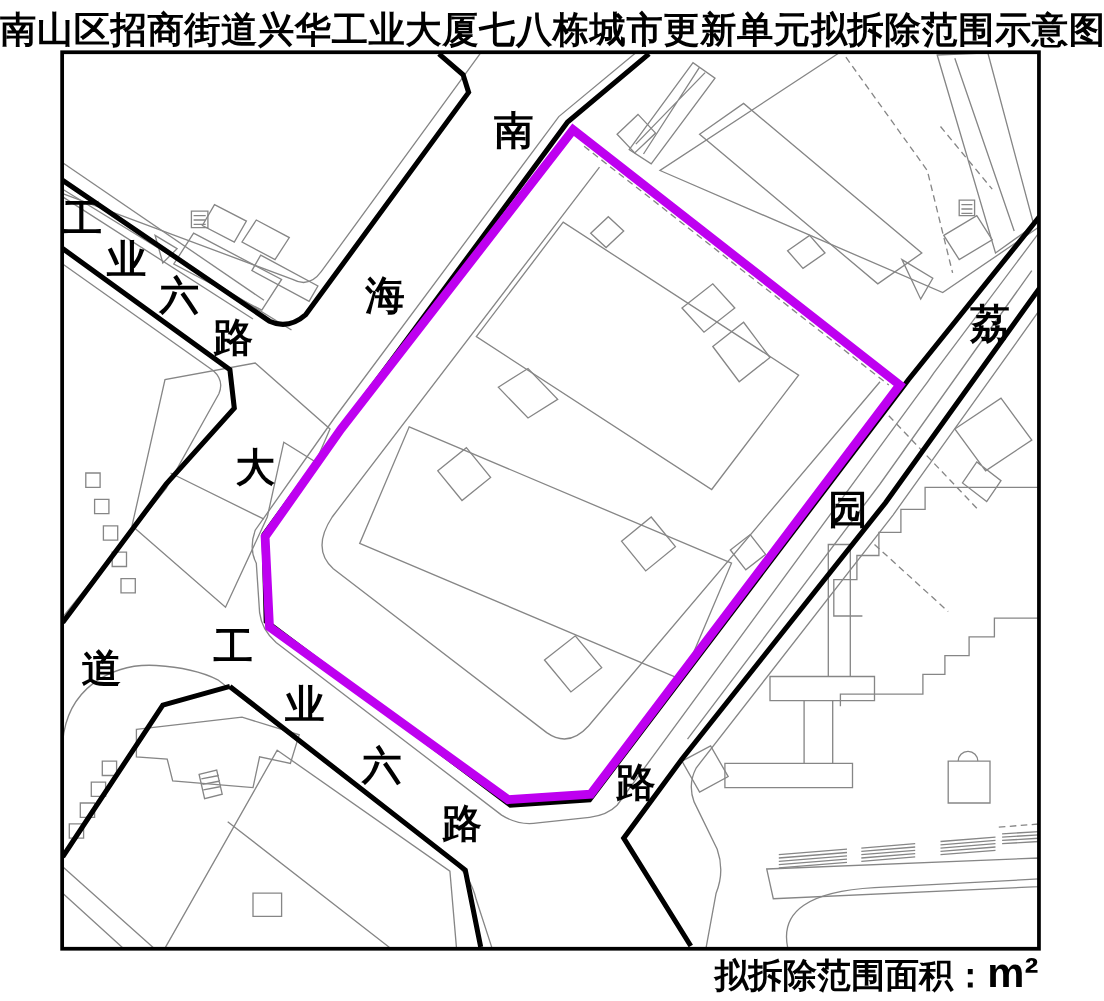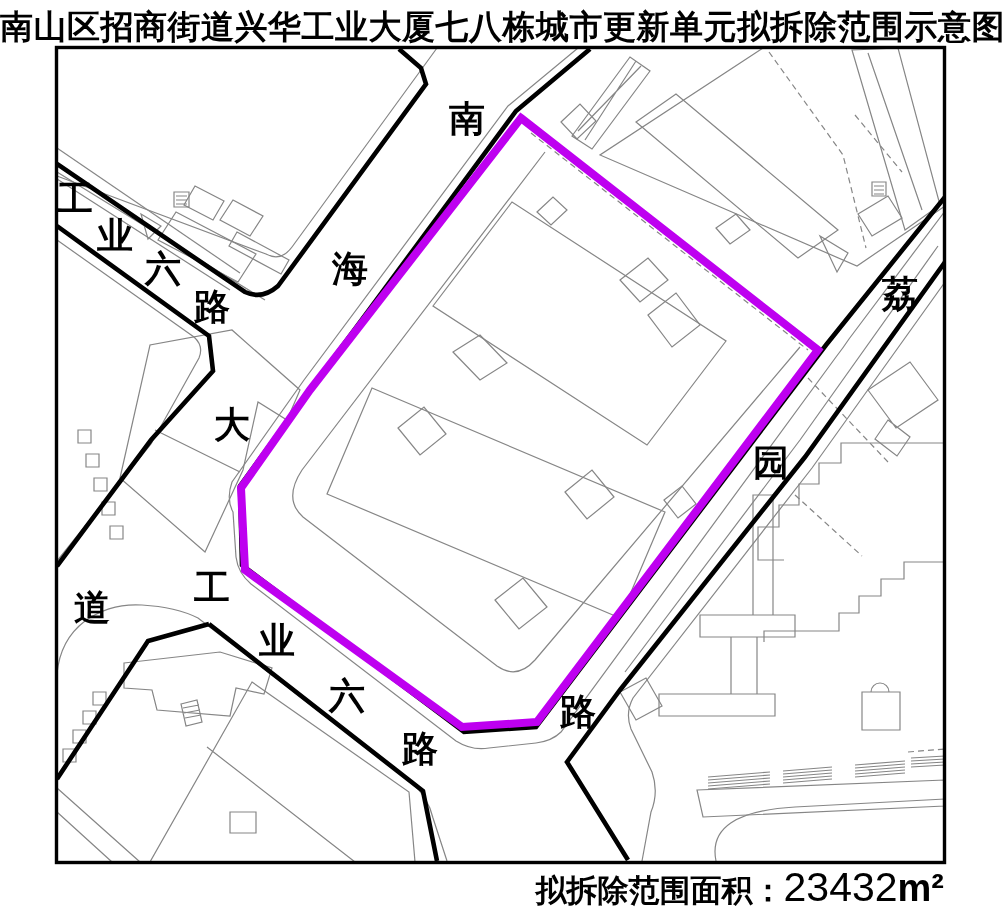--- a/index.html
+++ b/index.html
@@ -134,15 +134,14 @@
       <text x="578" y="724">路</text>
     </g>
   </g>
 
   <rect x="56.5" y="47.5" width="888" height="815" fill="none" stroke="#000000" stroke-width="3.4"></rect>
 </svg>
 </div>
 
 <div class="caption">
   <span class="lbl">拟拆除范围面积：</span>
-  <span class="val">23432</span>
   <span class="unit">m²</span>
 </div>
 
 </body></html>

